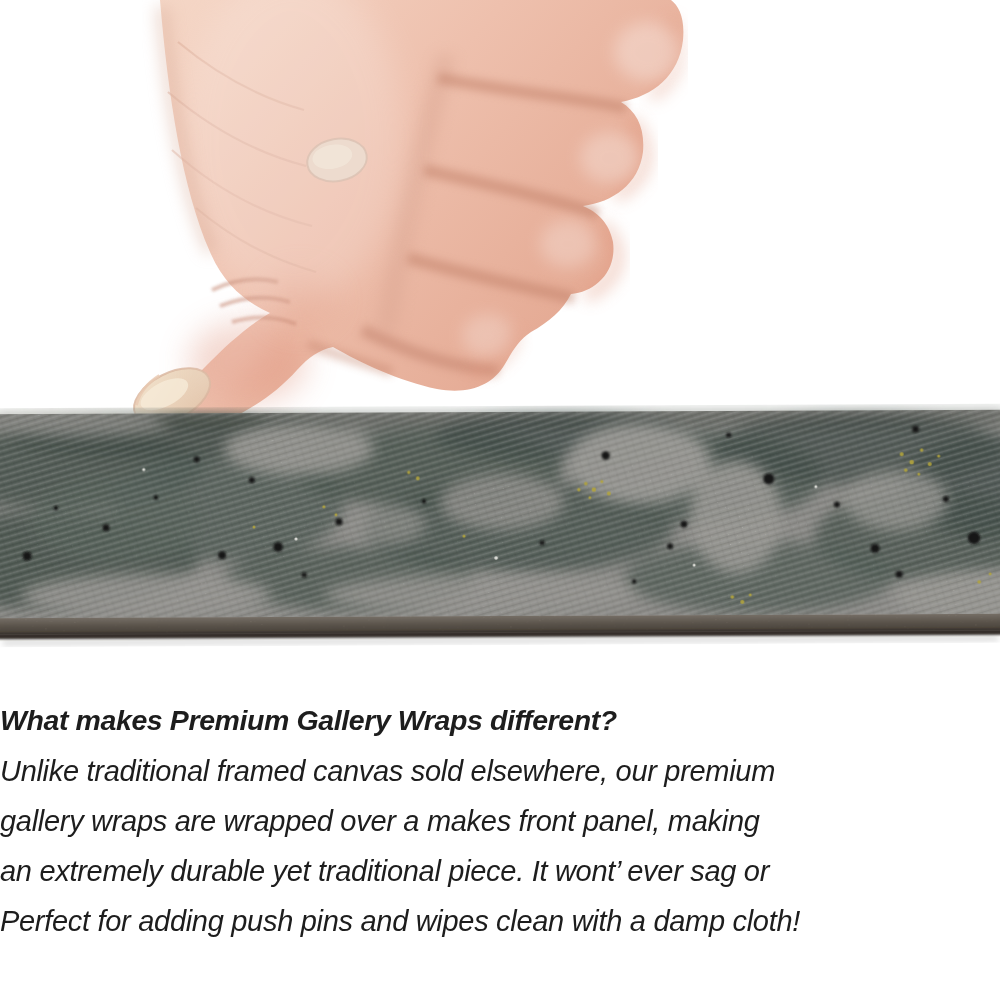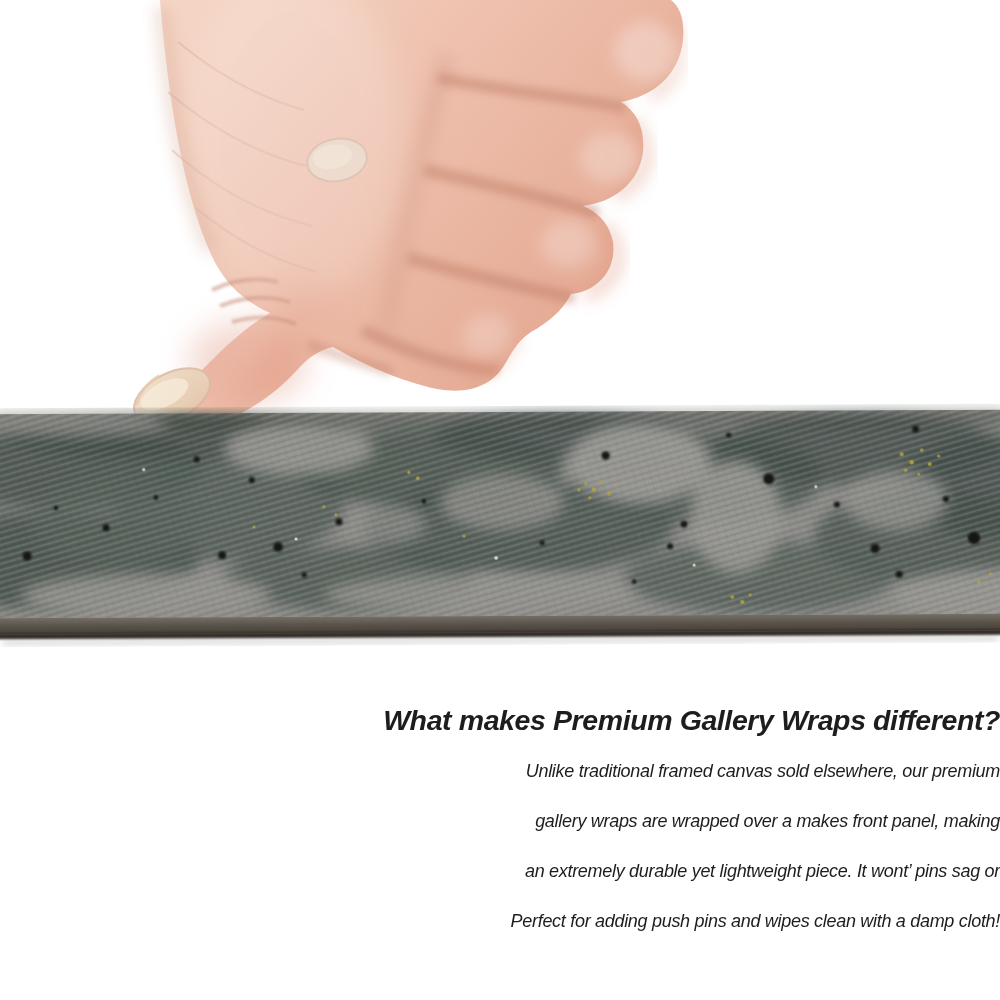--- a/index.html
+++ b/index.html
@@ -9,28 +9,28 @@
     font-family:"Liberation Sans", sans-serif;
   }
   .stage{position:absolute;inset:0;}
   .hand-wrap{position:absolute;left:0;top:0;width:1000px;height:446px;}
   .strip-wrap{
     position:absolute;left:-6px;top:406px;width:1012px;height:244px;
     transform:rotate(-0.25deg);
   }
   .info{
     position:absolute;left:0;top:700px;width:1000px;
-    text-align:right;color:#1d1d1d;
+    text-align:left;color:#1d1d1d;
   }
   .info .title{
     font-size:28.5px;font-weight:bold;font-style:italic;
     letter-spacing:-0.4px;line-height:40px;margin:0 0 7px 0;
   }
   .info .line{
-    font-size:18px;font-style:italic;font-weight:normal;
+    font-size:29px;font-style:italic;font-weight:normal;
     letter-spacing:-0.3px;line-height:38px;margin-top:12px;
   }
 </style>
 </head>
 <body>
 
 <div class="stage">
 
   <div class="hand-wrap">
     <svg width="1000" height="446" viewBox="0 0 1000 446">
@@ -267,17 +267,17 @@
       <rect x="0" y="225" width="1012" height="6" fill="#352f29" filter="url(#sb1)"></rect>
 
       <rect x="8" y="232" width="996" height="5" fill="#000000" opacity="0.16" filter="url(#sb3)"></rect>
     </svg>
   </div>
 
   <div class="info">
     <div class="title">What makes Premium Gallery Wraps different?</div>
     <div class="line">Unlike traditional framed canvas sold elsewhere, our premium</div>
     <div class="line">gallery wraps are wrapped over a makes front panel, making</div>
-    <div class="line">an extremely durable yet lightweight piece. It wont’ pins sag or</div>
+    <div class="line">an extremely durable yet traditional piece. It wont’ ever sag or</div>
     <div class="line">Perfect for adding push pins and wipes clean with a damp cloth!</div>
   </div>
 
 </div>
 
 </body></html>

